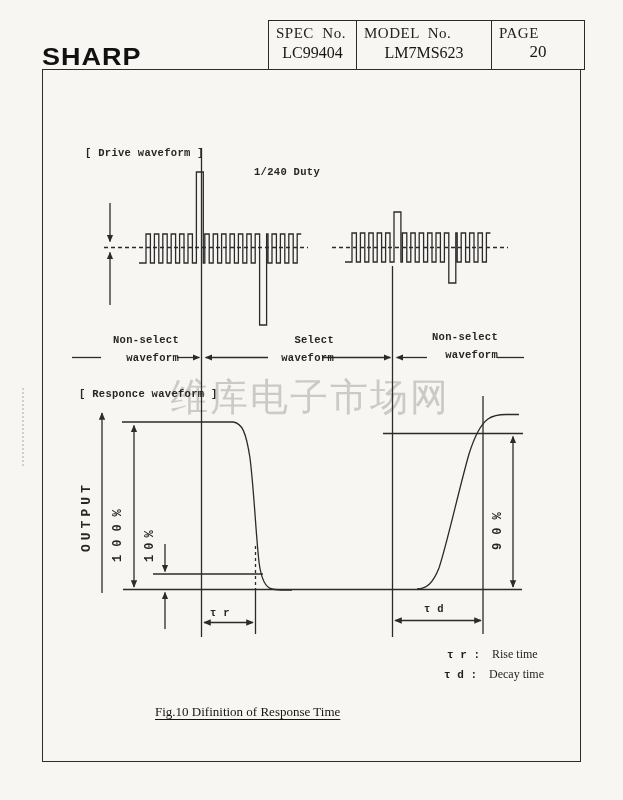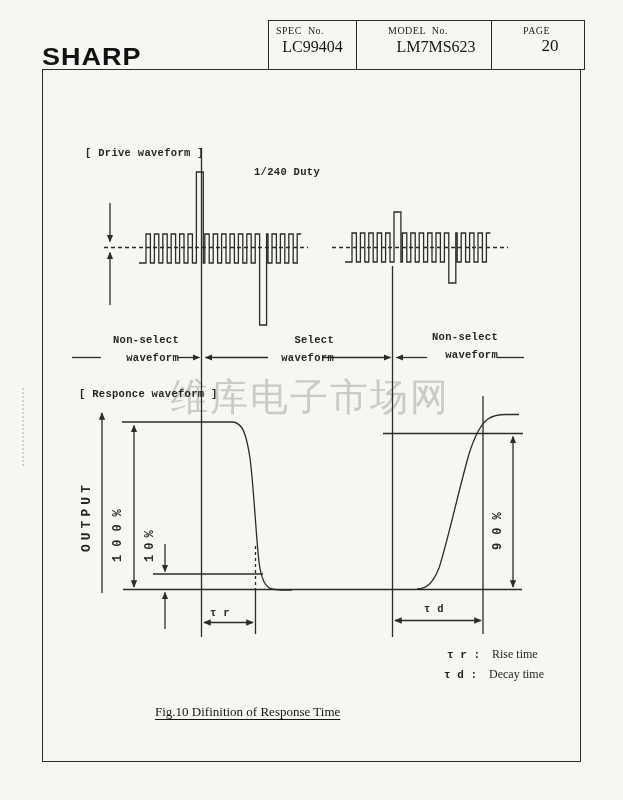--- a/index.html
+++ b/index.html
@@ -6,22 +6,22 @@
   body{width:623px;height:800px;background:#e9e8e4;font-family:"Liberation Mono","DejaVu Sans Mono",monospace;}
   #page{position:relative;width:623px;height:800px;background:#f7f6f2;overflow:hidden;color:#1f1f1f;}
   .abs{position:absolute;}
   .pre{white-space:pre;}
 
   
   #sharp-logo{left:42px;top:44px;font-family:"Liberation Sans","DejaVu Sans",sans-serif;
     font-weight:900;font-size:27px;letter-spacing:1px;color:#111;transform:scaleY(.88);transform-origin:left top;}
   #header-table{left:268px;top:20px;width:315px;height:48px;border:1.6px solid #2a2a2a;display:flex;background:transparent;}
   .hcell{position:relative;height:100%;box-sizing:border-box;}
-  .hcell+.hcell{border-left:1.6px solid #2a2a2a;padding-left:24px;}
-  .hlabel{font-family:"Liberation Serif","DejaVu Serif",serif;font-size:10px;letter-spacing:.5px;
+  .hcell+.hcell{border-left:1.6px solid #2a2a2a;}
+  .hlabel{font-family:"Liberation Serif","DejaVu Serif",serif;font-size:15px;letter-spacing:.5px;
     margin:4px 0 0 7px;color:#222;white-space:pre;}
   .hvalue{font-family:"Liberation Serif","DejaVu Serif",serif;font-size:16px;text-align:center;margin-top:2px;color:#161616;}
   .hvalue.big{font-size:17px;margin-top:0;}
 
   
   #content-box{left:42px;top:69px;width:539px;height:693px;border:1.6px solid #2c2c2c;box-sizing:border-box;}
 
   
   #watermark{left:170px;top:372px;width:300px;font-family:Liberation Serif, serif;
     font-size:38px;letter-spacing:2px;color:rgba(140,140,140,.42);z-index:1;white-space:nowrap;}

